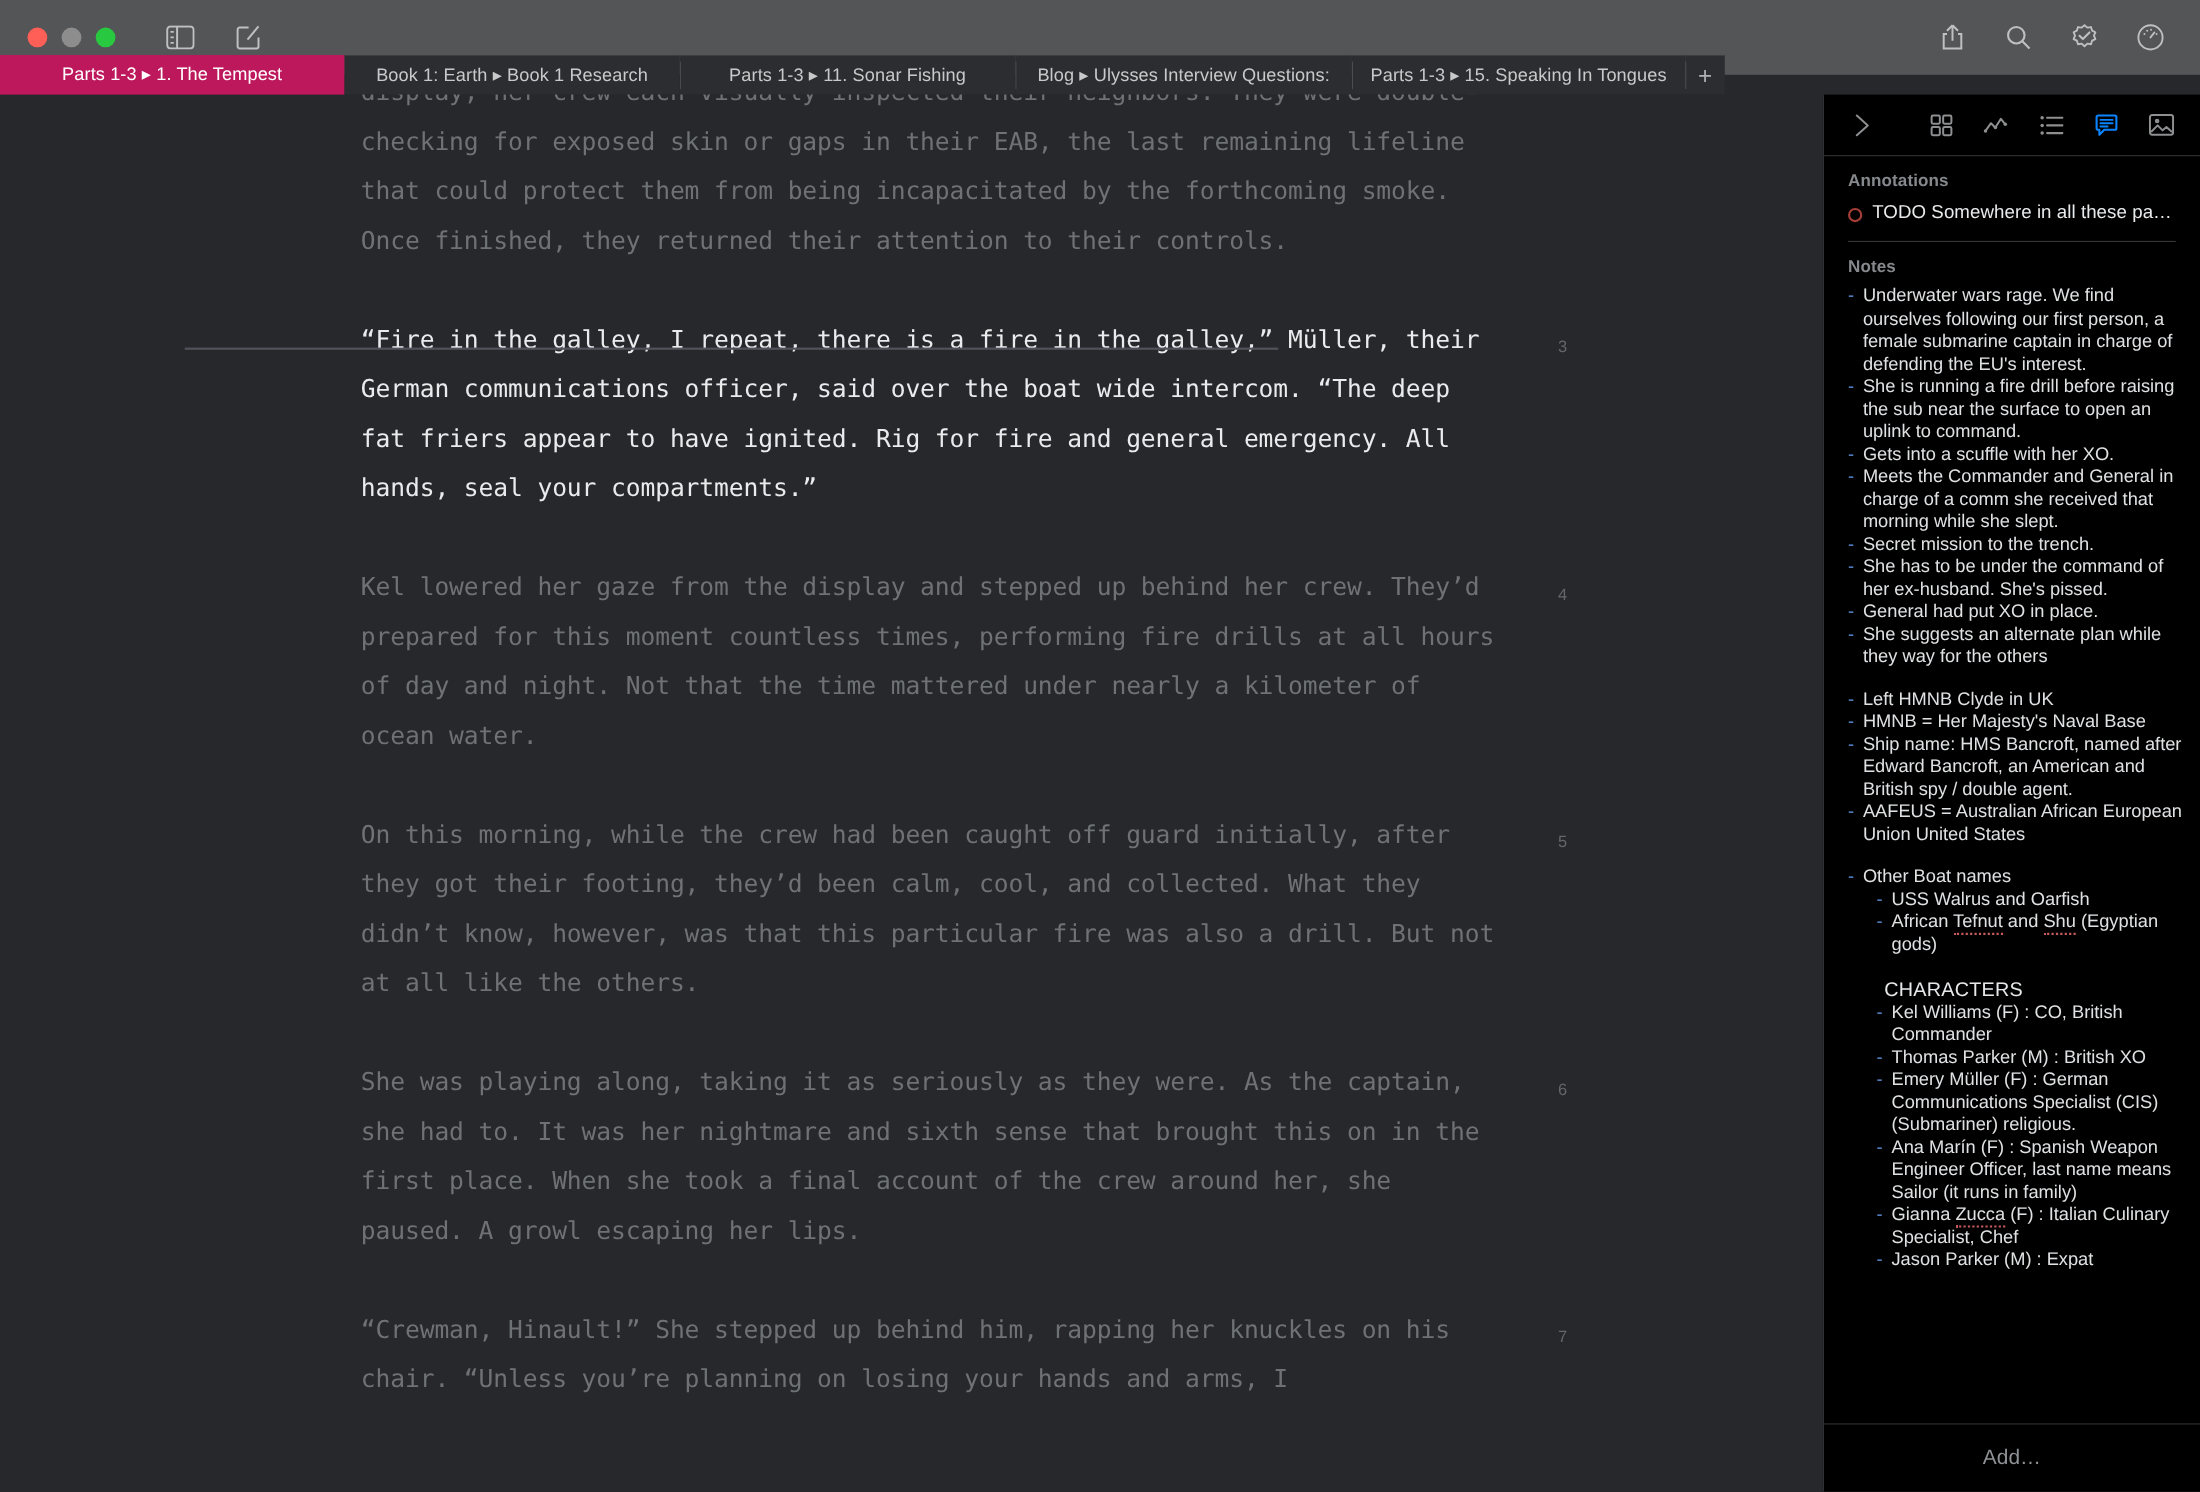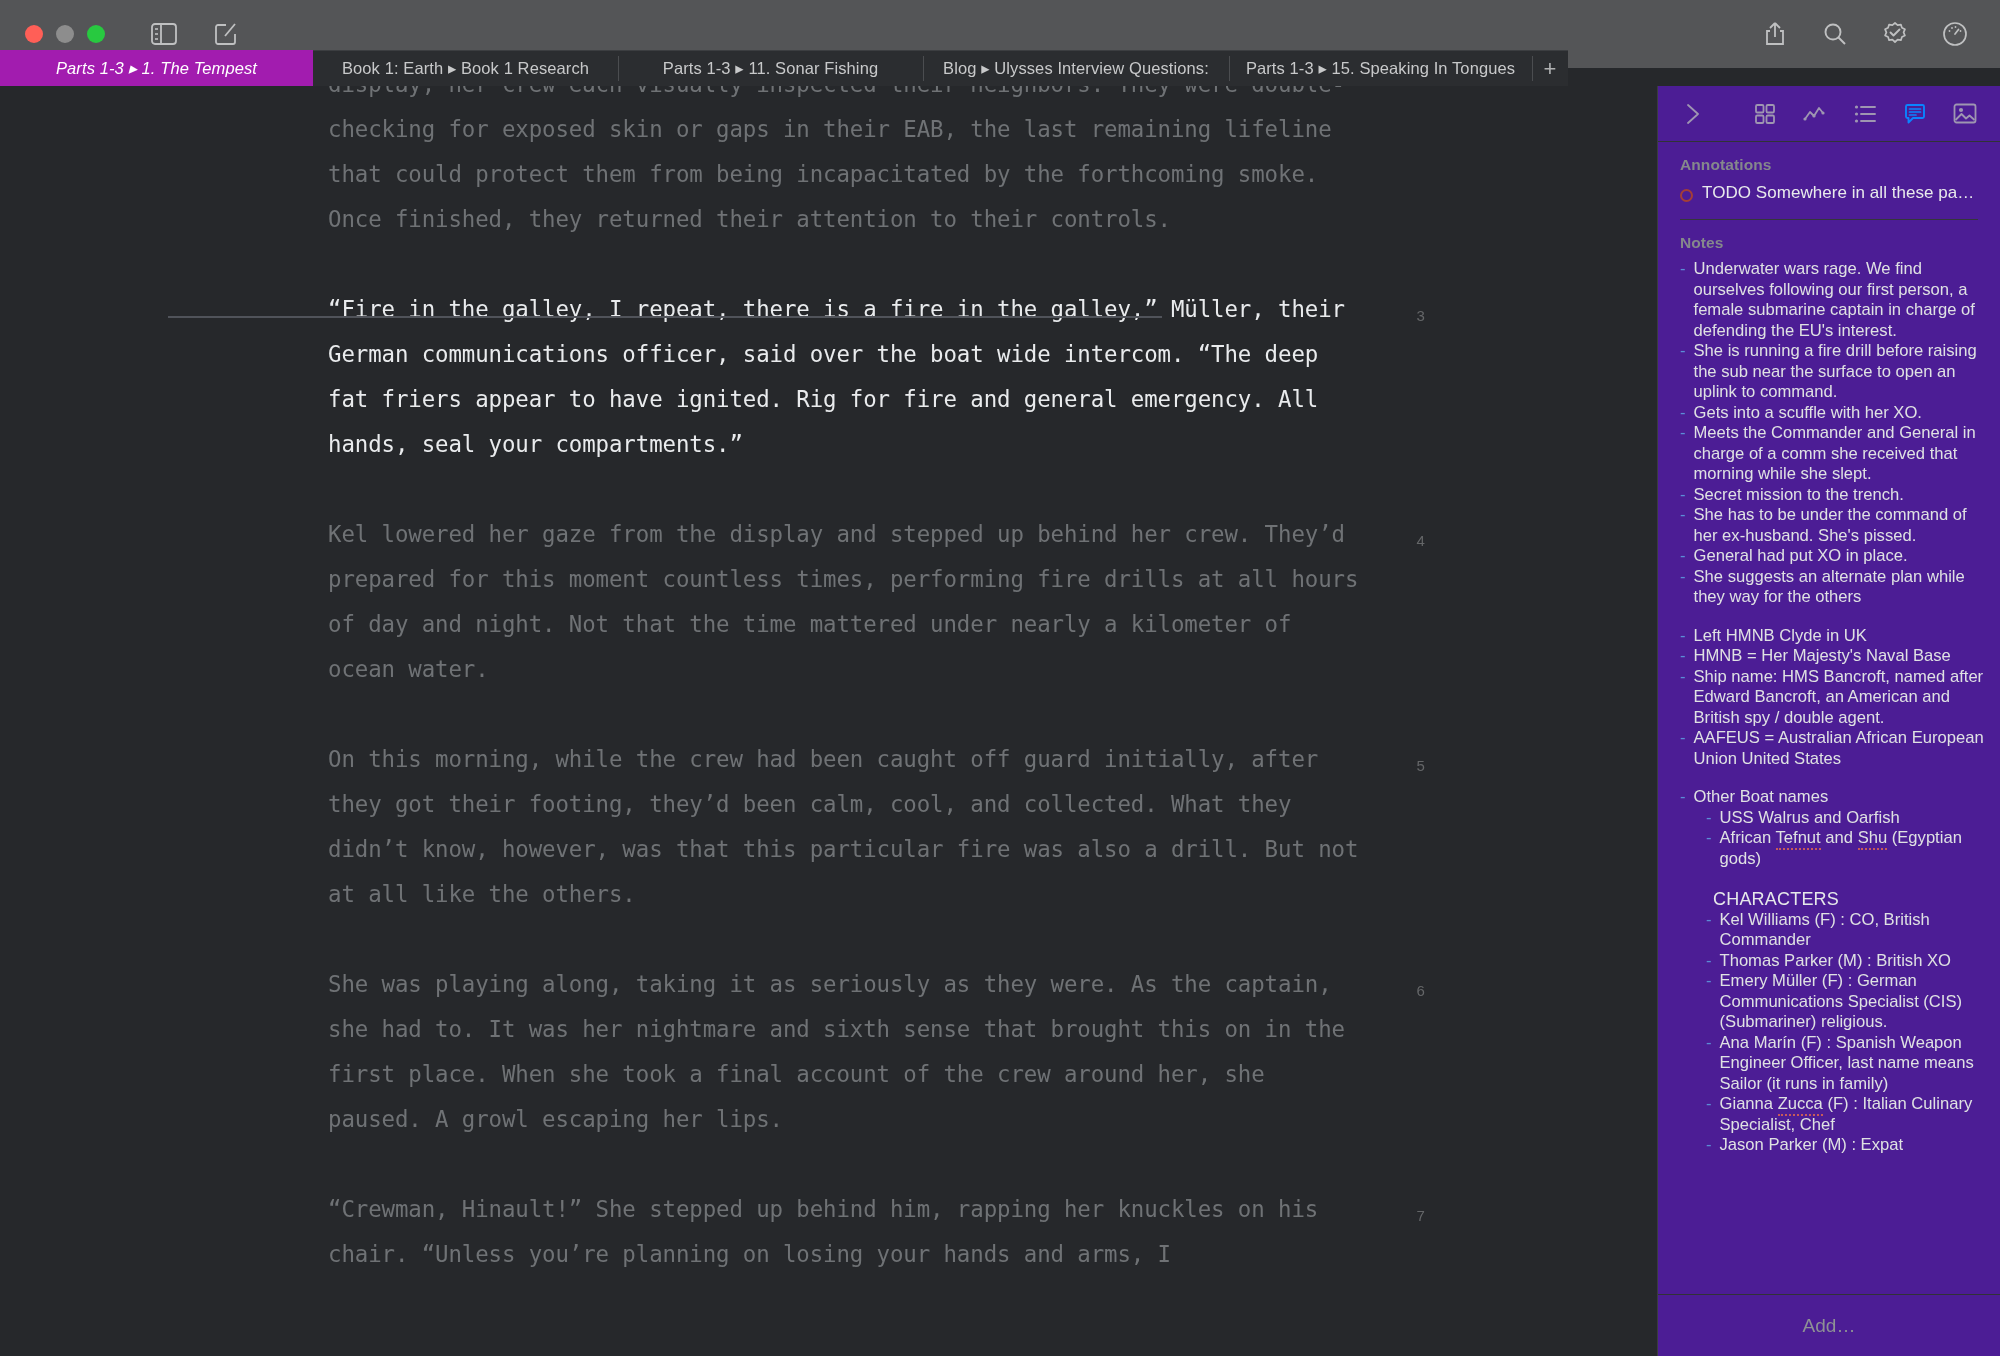--- a/index.html
+++ b/index.html
@@ -43,25 +43,24 @@
     color: #c8c9ca;
     background: #2b2d30;
     border-top: 1px solid #3c3e41;
     white-space: nowrap; overflow: hidden;
   }
   .tab + .tab::before {
     content: ""; position: absolute; left: 0; top: 5px; bottom: 5px;
     width: 1px; background: #4b4d50;
   }
   .tab.active {
-    background: #a21caf;
+    background: #be185d;
     color: #ffffff;
     border-top: none;
     z-index: 3;
-    font-style: italic;
   }
   .tab.active::before { display: none; }
   .tab.active + .tab::before { display: none; }
   .tab-w1 { width: 313px; }
   .tab-w  { width: 305px; }
   .tab-w2 { width: 306px; }
   .tab-w3 { width: 303px; }
   .tab-plus {
     width: 36px; display: flex; align-items: center; justify-content: center;
     background: #2b2d30; border-top: 1px solid #3c3e41;
@@ -112,21 +111,21 @@
   }
   .misspell {
     border-bottom: 2px dotted #c75a5a;
     padding-bottom: 1px;
   }
 
   
   .sidebar {
     position: absolute; top: 86px; right: 0;
     width: 343px; height: 1270px;
-    background: #4c1d95;
+    background: #000000;
     border-left: 1px solid #3a3c3f;
     display: flex; flex-direction: column;
   }
   .sb-toolbar {
     height: 56px; flex: 0 0 56px;
     display: flex; align-items: center;
     border-bottom: 1px solid #313336;
     padding: 0 18px;
   }
   .sb-ico {

